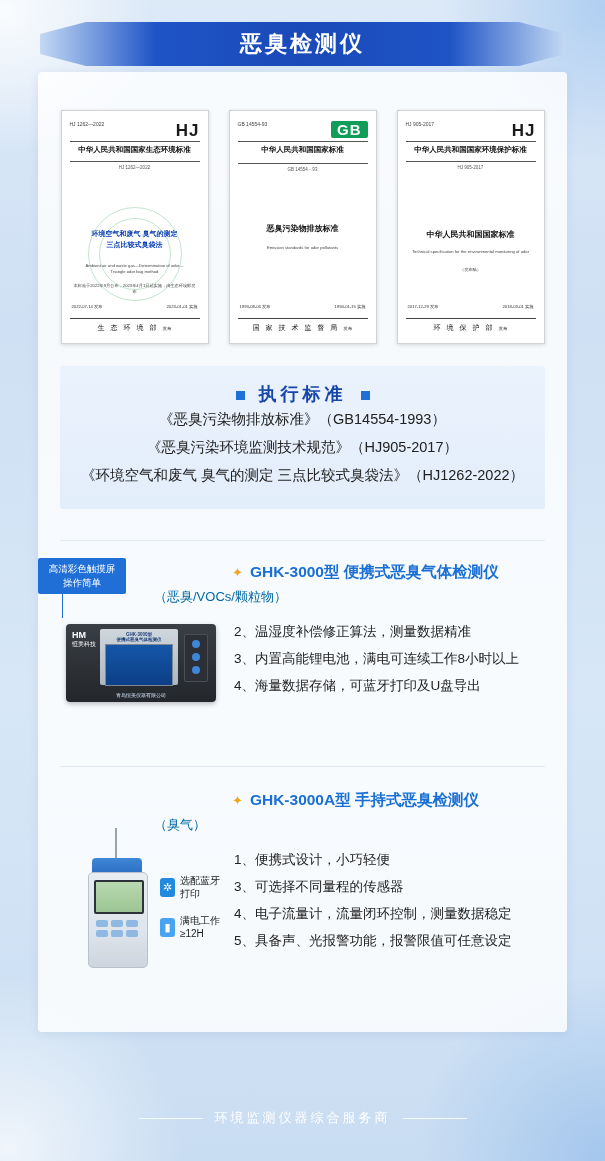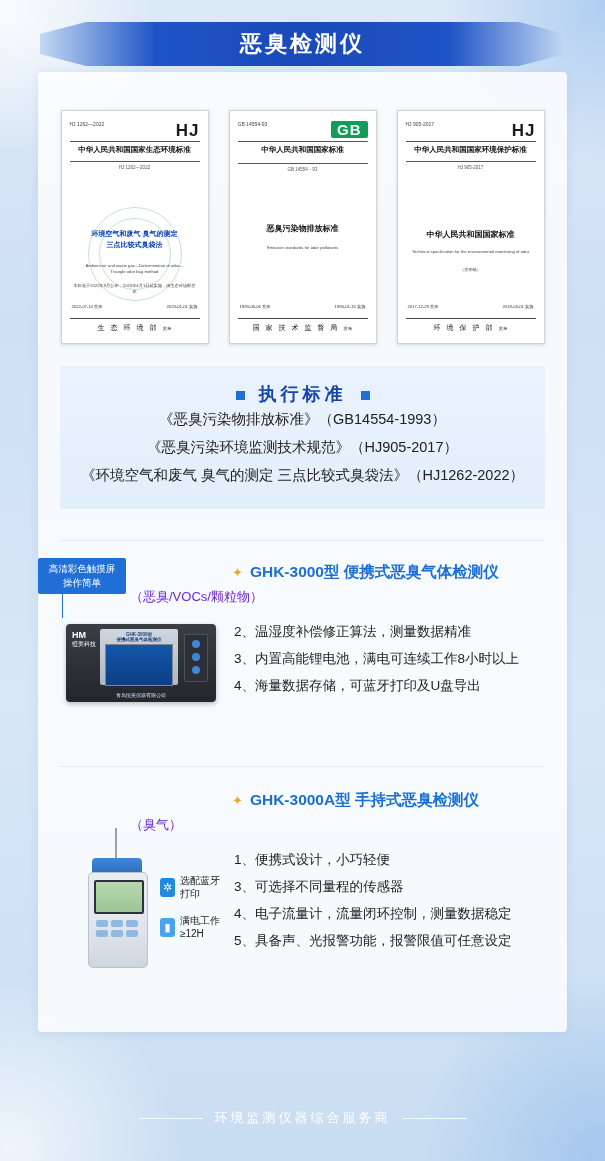--- a/index.html
+++ b/index.html
@@ -270,22 +270,22 @@
     font-weight: bold;
     display: flex;
     align-items: center;
   }
   .prod-title .star {
     color: #f2a61c;
     font-size: 13px;
     margin-right: 7px;
   }
   .prod-sub {
-    margin-left: 92px;
-    color: #6d28d9;
+    margin-left: 116px;
+    color: #0369a1;
     font-size: 13px;
     margin-top: 5px;
   }
   .prod-body {
     display: flex;
     margin-top: 12px;
   }
   .prod-img-wrap {
     width: 196px;
     position: relative;

